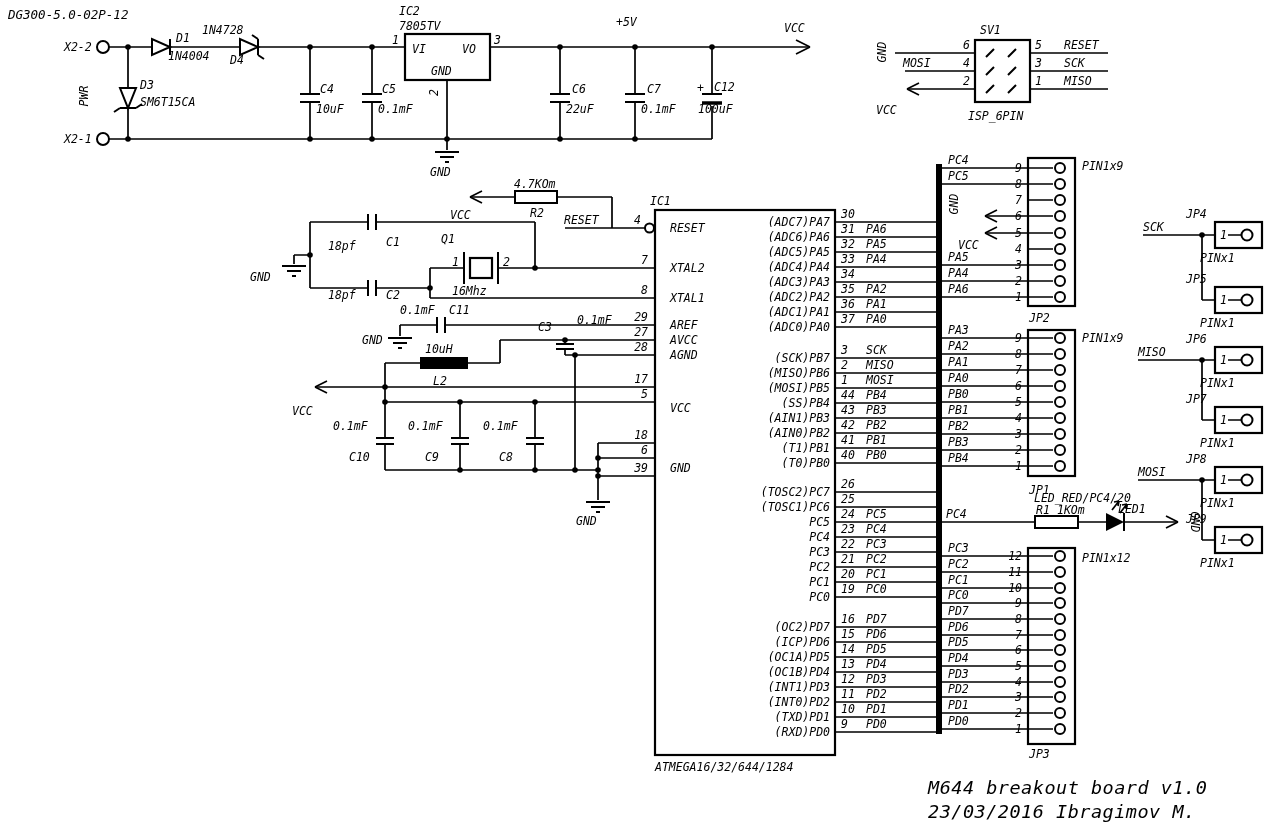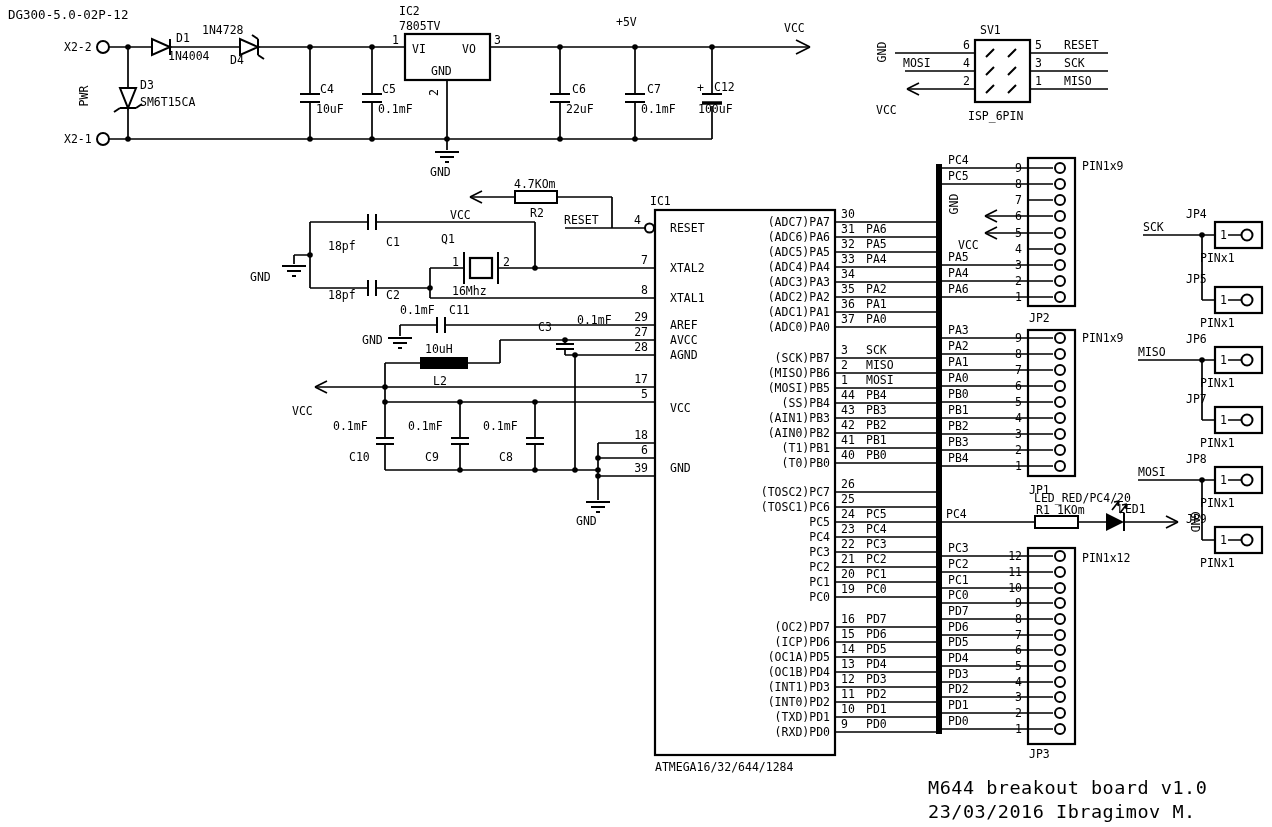--- a/index.html
+++ b/index.html
@@ -1,16 +1,16 @@
 <!DOCTYPE html>
 <html><head>
 <meta charset="utf-8">
 <style>
   html,body{margin:0;padding:0;background:#fff;}
-  #page{position:relative;width:1272px;height:827px;background:#fff;overflow:hidden;}
+  #page{position:relative;width:1272px;height:827px;background:#fff;overflow:hidden;font-style:italic;}
   svg text{font-family:"DejaVu Sans Mono","Liberation Mono",monospace;fill:#000;}
   .wire{stroke:#000;stroke-width:1.7;fill:none;}
   .sym{stroke:#000;stroke-width:2;fill:none;}
   .box{stroke:#000;stroke-width:2.2;fill:none;}
   .thick{stroke:#000;stroke-width:3.5;fill:none;}
   .big{letter-spacing:0.5px;}
 </style>
 </head>
 <body>
 

